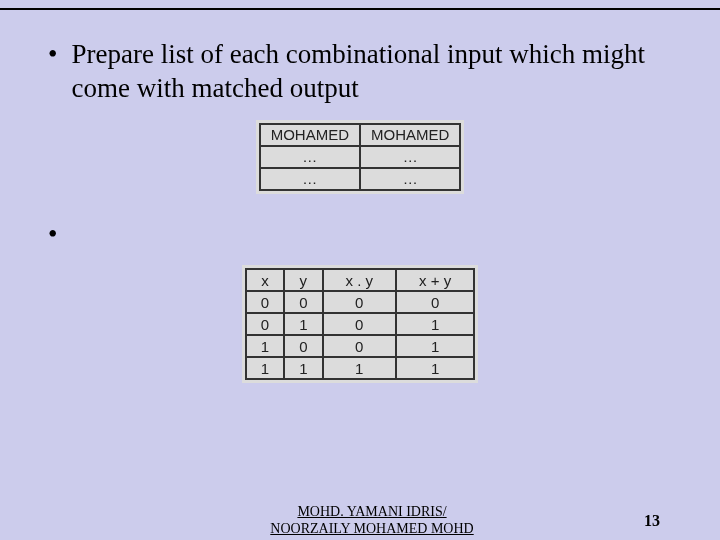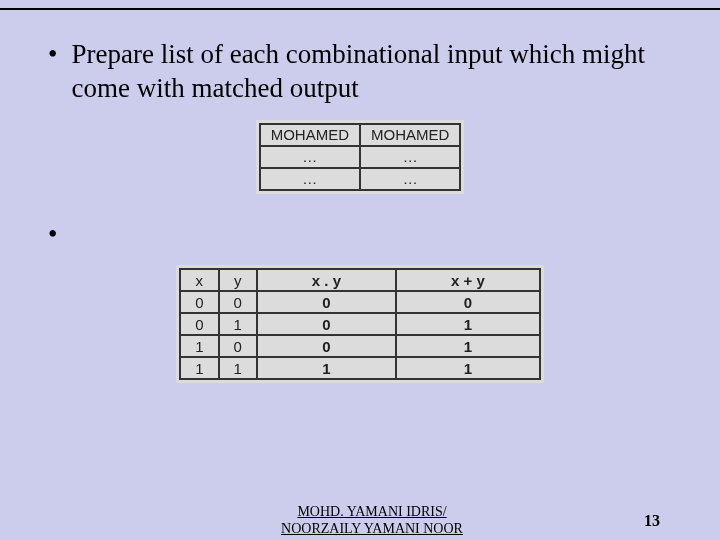--- a/index.html
+++ b/index.html
@@ -63,21 +63,21 @@
   table.tt-table th, table.tt-table td {
     border: 2px solid #333;
     padding: 0 10px;
     text-align: center;
     font-weight: normal;
     height: 20px;
   }
   table.tt-table th { font-weight: normal; }
 
   table.tt2 th, table.tt2 td { padding: 0 14px; }
-  table.tt2 .wide { padding: 0 54px; font-weight: bold; }
+  table.tt2 .wide { padding: 0 22px; }
 
   .footer-author {
     position: absolute;
     bottom: 10px;
     left: 12px;
     width: 100%;
     text-align: center;
     font-size: 14px;
     line-height: 1.2;
     font-family: "Times New Roman", Times, serif;
@@ -167,17 +167,17 @@
           </tr>
         </tbody>
           </table>
       </div>
     </div>
 
   </div>
 
   <div class="footer-author">
     <span>MOHD. YAMANI IDRIS/</span><br>
-    <span>NOORZAILY YAMANI NOOR</span>
+    <span>NOORZAILY MOHAMED MOHD</span>
   </div>
   <div class="footer-page">13</div>
 
 </div>
 
 </body></html>

